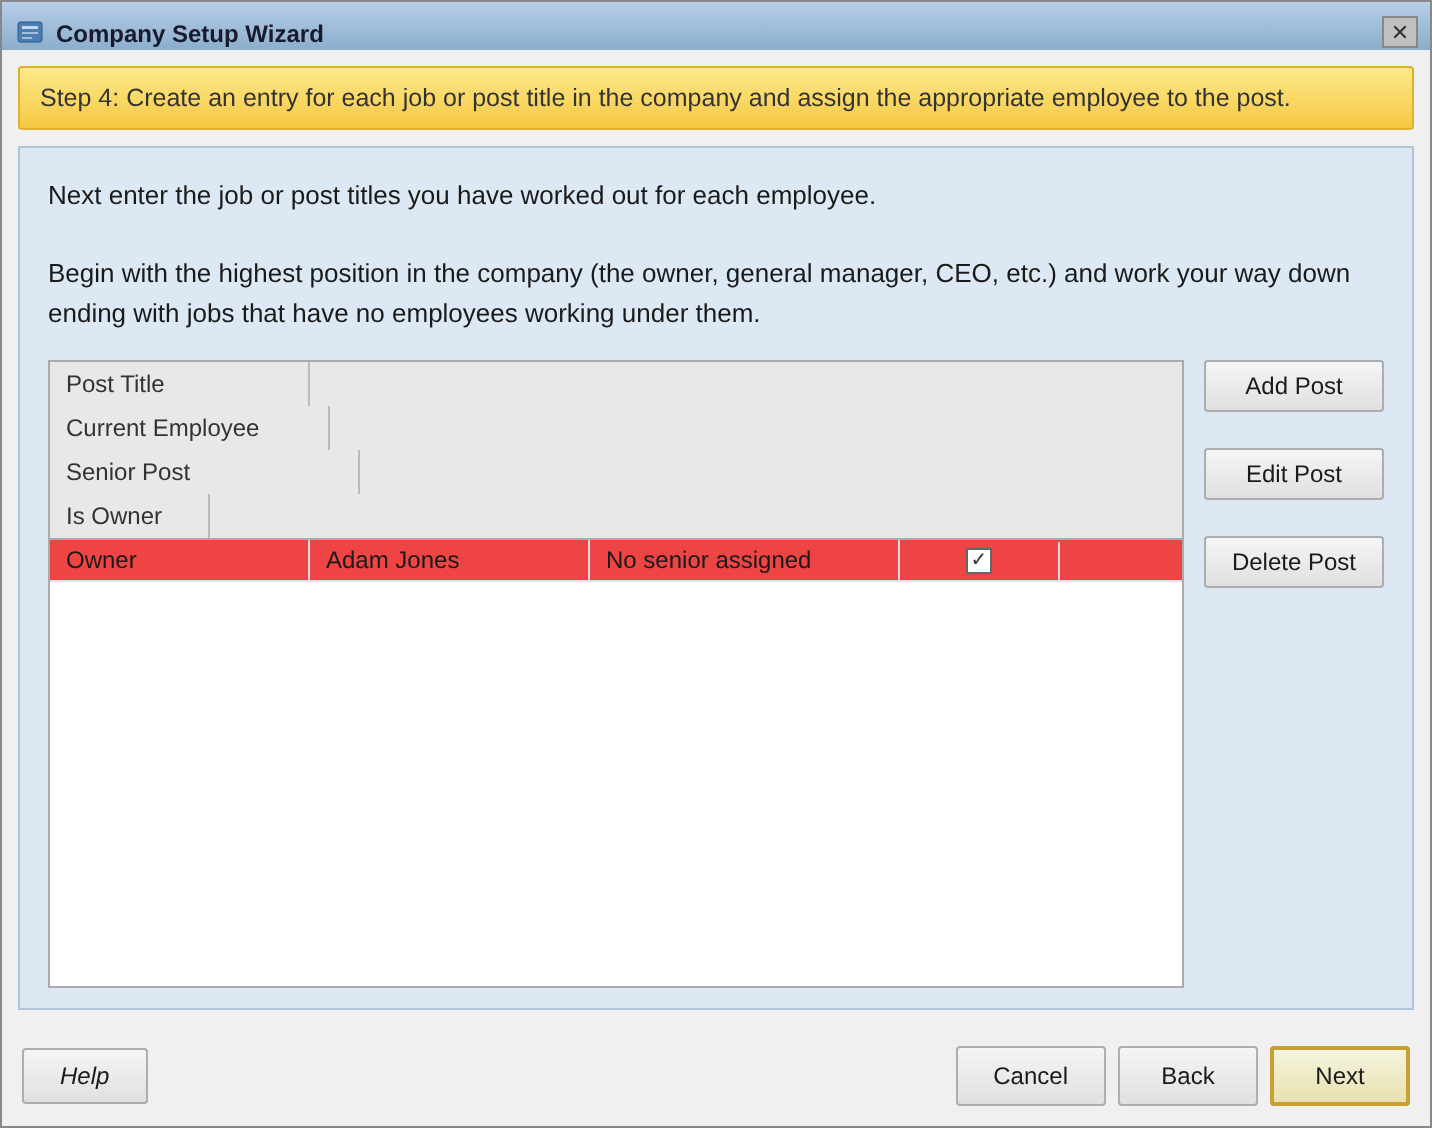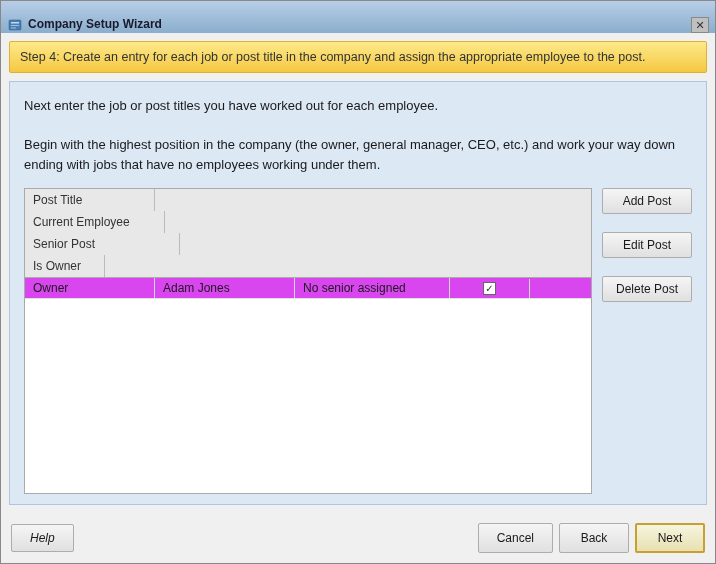--- a/index.html
+++ b/index.html
@@ -18,22 +18,22 @@
       height: 564px;
       background: #f0f0f0;
       border: 1px solid #888;
       display: flex;
       flex-direction: column;
     }
     .title-bar {
       background: linear-gradient(to bottom, #b8cee8, #8aaecc);
       height: 24px;
       display: flex;
-      align-items: flex-start;
-      padding: 16px 6px;
+      align-items: flex-end;
+      padding: 1px 6px;
       user-select: none;
     }
     .title-bar-icon {
       width: 16px;
       height: 16px;
       margin-right: 5px;
       display: flex;
       align-items: center;
       justify-content: center;
     }
@@ -113,21 +113,21 @@
     .col-senior-post { width: 155px; }
     .col-is-active { width: 80px; }
     .table-body {
       flex: 1;
       overflow-y: auto;
     }
     .table-row {
       display: flex;
       align-items: center;
       border-bottom: 1px solid #e0e0e0;
-      background: #d946ef;
+      background: #ef4444;
     }
     .table-cell {
       padding: 3px 8px;
       font-size: 12px;
       color: #1a1a1a;
       border-right: 1px solid #d0d8e0;
     }
     .table-cell.col-is-active {
       display: flex;
       align-items: center;

